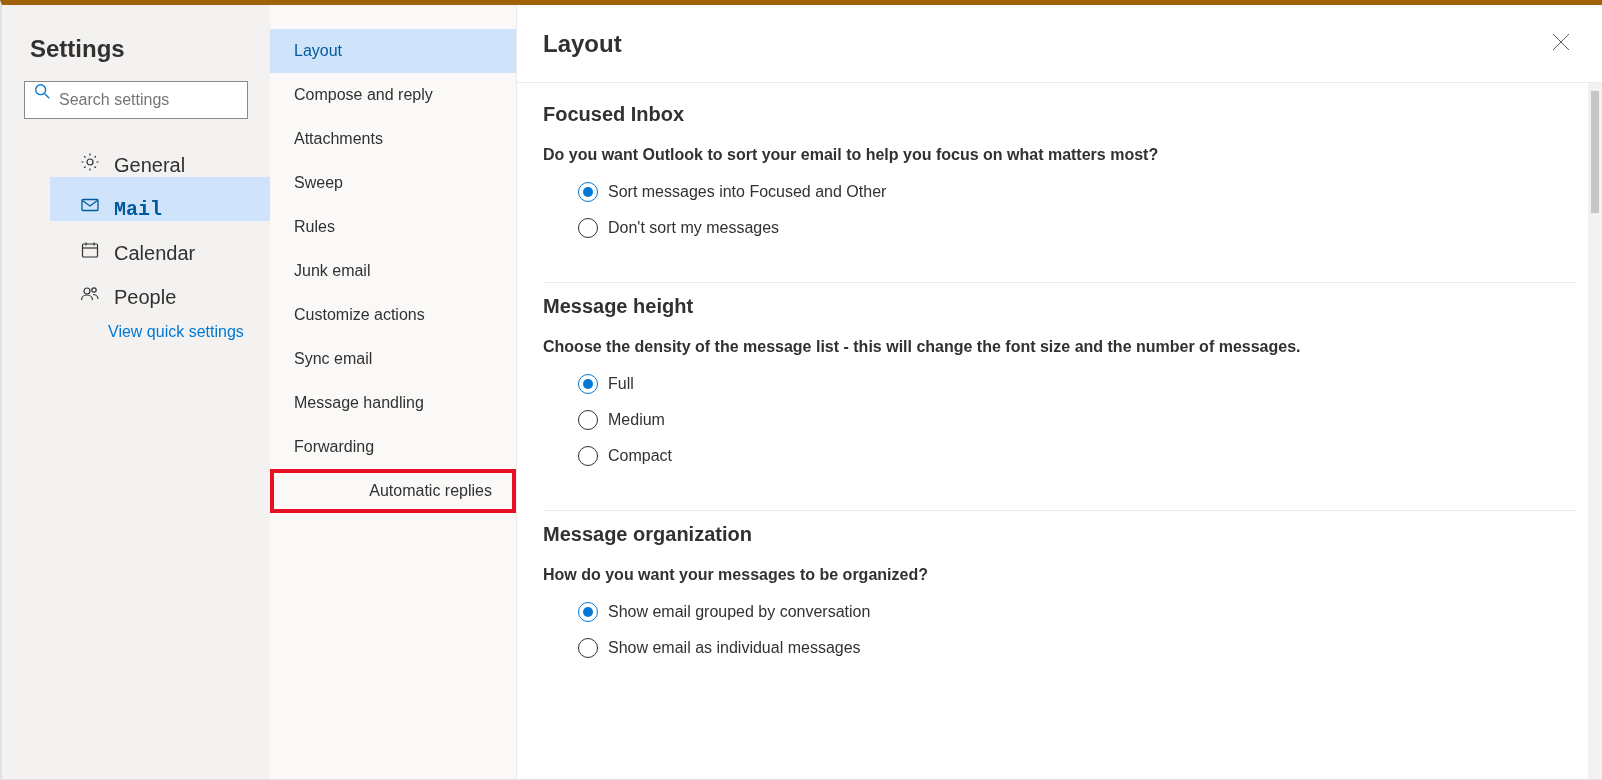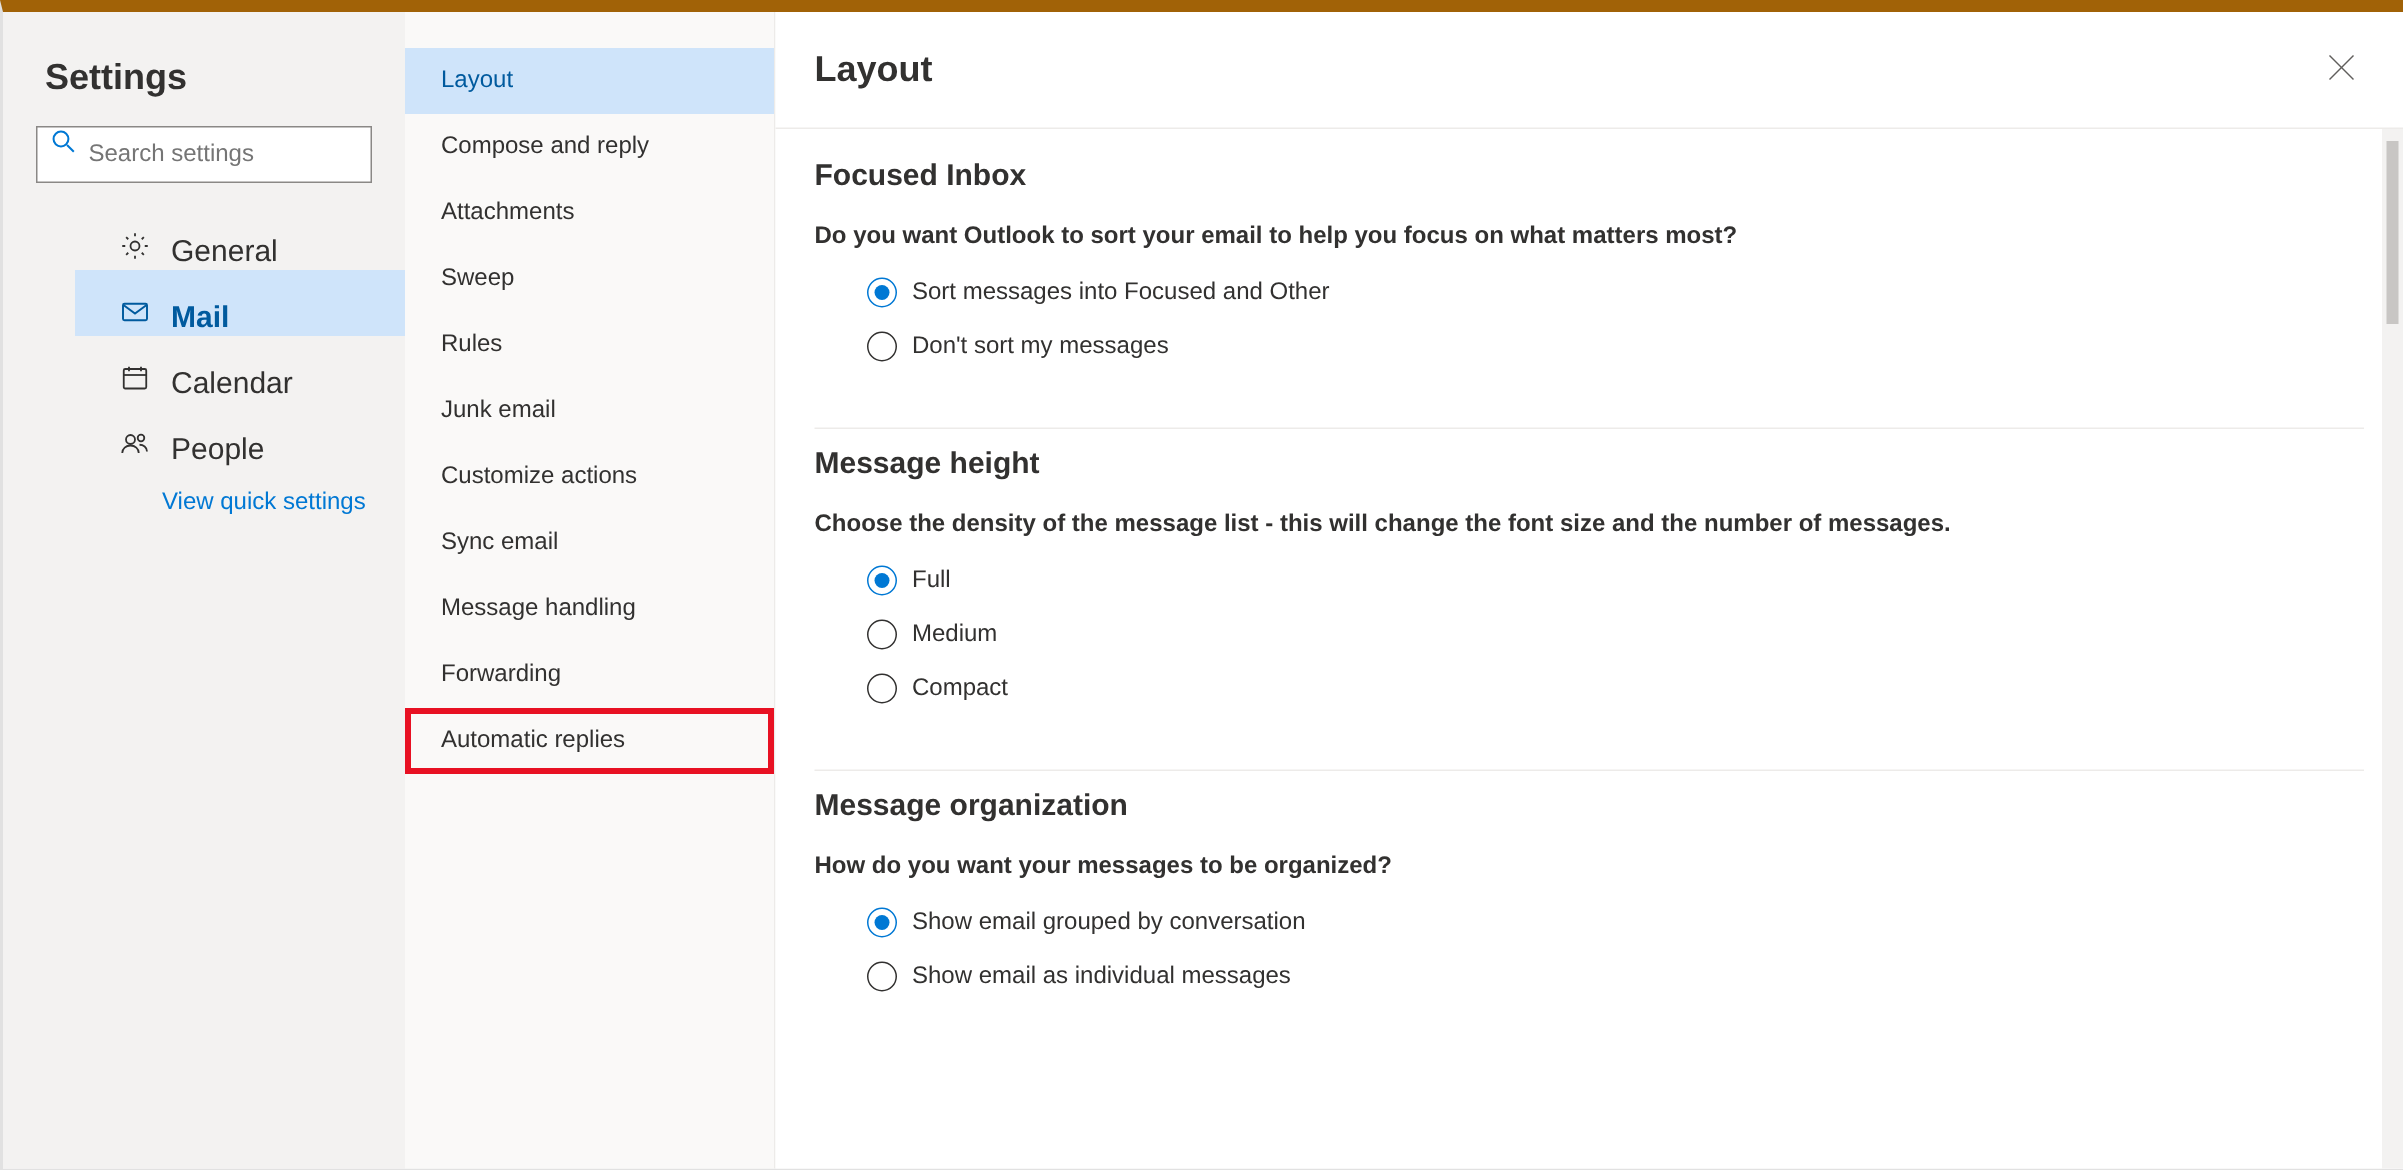--- a/index.html
+++ b/index.html
@@ -1,38 +1,38 @@
 <!DOCTYPE html>
 <html><head>
   <meta charset="utf-8">
   <style>
     * { box-sizing: border-box; margin: 0; padding: 0; }
     body { font-family: "Segoe UI", Tahoma, sans-serif; font-size: 14px; color: #323130; background: #fff; }
-    .app { display: flex; height: 780px; width: 1602px; border-top: 8px solid #a16207; border-left: 2px solid #e1e1e1; border-bottom: 1px solid #e1e1e1; }
+    .app { display: flex; height: 780px; width: 1602px; border-top: 5px solid #a16207; border-left: 2px solid #e1e1e1; border-bottom: 1px solid #e1e1e1; }
 
     
     .sidebar { width: 268px; background: #f3f2f1; display: flex; flex-direction: column; padding-top: 20px; }
     .settings-title { font-size: 24px; font-weight: 600; padding: 10px 28px 18px; }
     .search-wrap { padding: 0 22px 14px; }
     .search-box { display: flex; border: 1px solid #8a8886; background: #fff; height: 38px; padding: 0 8px; }
     .search-box svg { width: 18px; height: 18px; flex-shrink: 0; }
     .search-box input { border: none; outline: none; flex: 1; font-size: 16px; padding-left: 8px; background: transparent; }
     .nav-list { list-style: none; }
     .nav-item { display: flex; align-items: flex-end; height: 44px; padding: 0 30px; cursor: pointer; font-size: 20px; margin-left: 48px; }
     .nav-item svg { width: 20px; height: 20px; margin-right: 14px; flex-shrink: 0; }
-    .nav-item.selected { background: #cfe4fa; color: #005a9e; font-weight: 600; }
+    .nav-item.selected { background: #cfe4fa; color: #005a9e; font-weight: 600; font-family: Liberation Mono, monospace; }
     .nav-link-row { padding: 14px 0 0 70px; }
     .nav-link-row a { color: #0078d4; text-decoration: none; font-size: 16px; cursor: pointer; margin-left: 36px; }
 
     
     .subnav { width: 247px; background: #faf9f8; border-right: 1px solid #edebe9; }
     .subnav ul { list-style: none; padding-top: 24px; }
     .subnav li { height: 44px; display: flex; align-items: center; padding: 0 24px; font-size: 16px; cursor: pointer; }
     .subnav li.selected { background: #cfe4fa; color: #005a9e; font-weight: 400; }
-    .subnav li.highlighted { outline: 4px solid #e81123; outline-offset: -4px; }
+    .subnav li.highlighted { outline: 4px solid #e81123; outline-offset: -4px; justify-content: flex-end; }
 
     
     .main { flex: 1; background: #fff; display: flex; flex-direction: column; position: relative; }
     .main-header { display: flex; align-items: center; justify-content: space-between; padding: 22px 26px 22px 26px; border-bottom: 1px solid #edebe9; }
     .main-header h1 { font-size: 24px; font-weight: 600; }
     .close-btn { cursor: pointer; padding: 6px; }
     .close-btn svg { width: 18px; height: 18px; }
 
     .main-scroll { flex: 1; overflow-y: auto; padding: 20px 26px 30px; }
     .section { padding-bottom: 28px; margin-bottom: 12px; }

